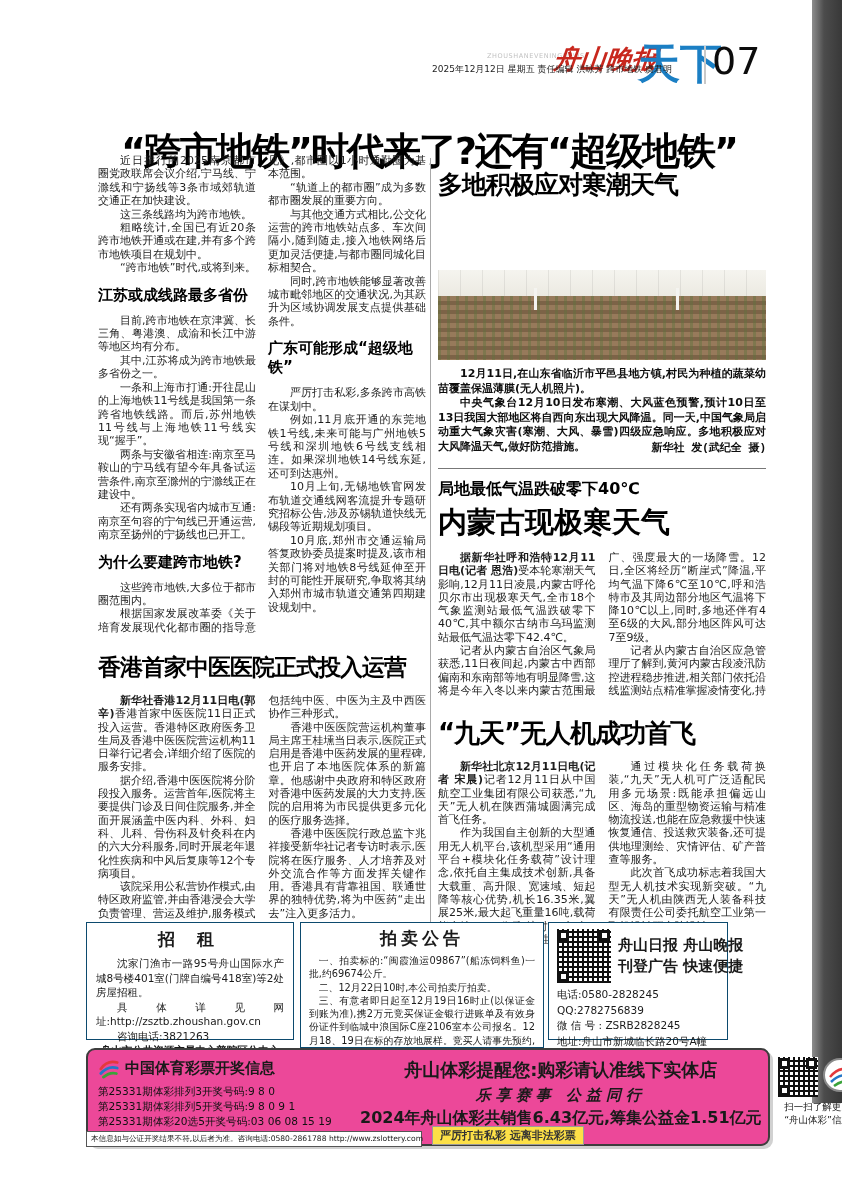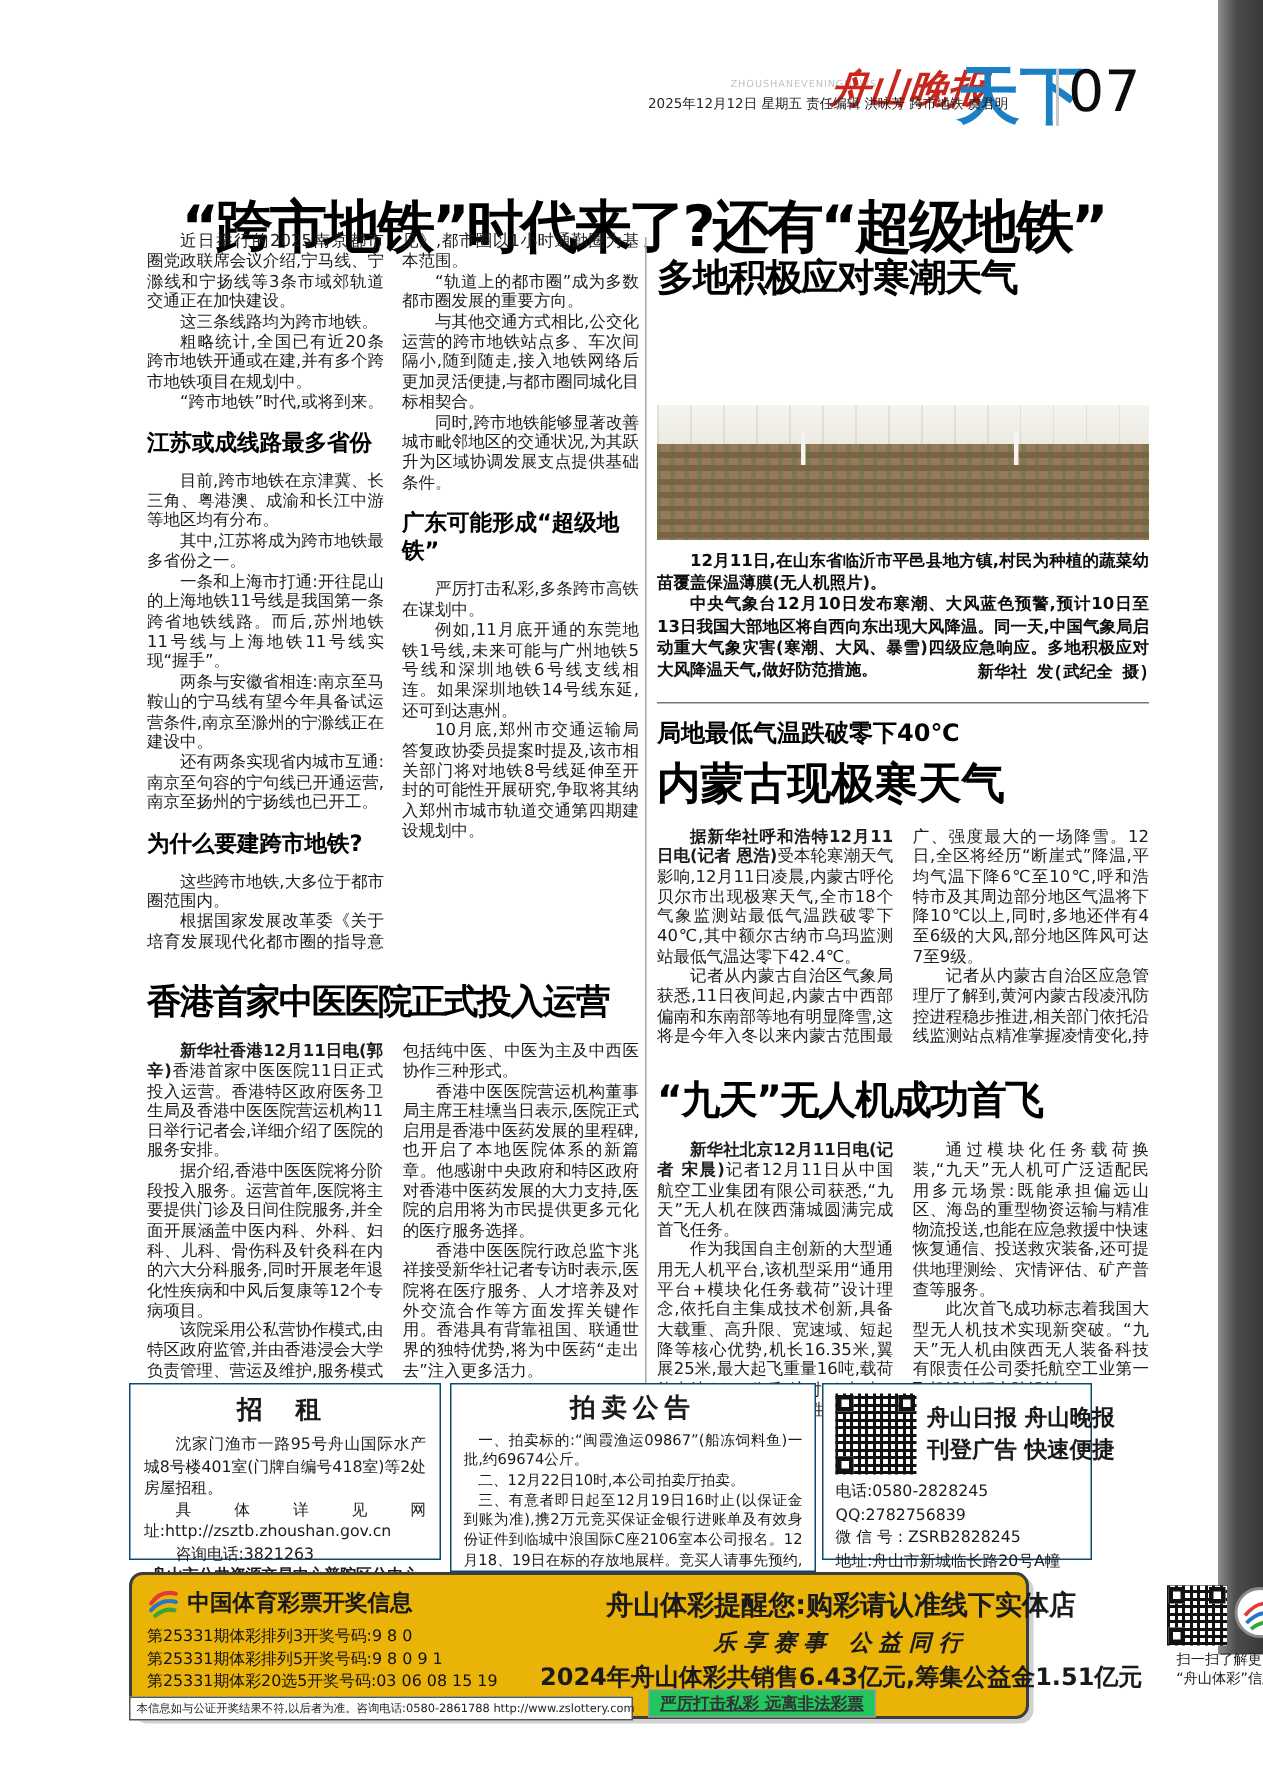--- a/index.html
+++ b/index.html
@@ -71,39 +71,39 @@
   .ad-media .top{display:flex;align-items:center;gap:7px;margin-bottom:4px;}
   .qr{position:relative;background:
        repeating-linear-gradient(0deg,#111 0 2px,transparent 2px 5px),
        repeating-linear-gradient(90deg,#111 0 2px,#fff 2px 5px);}
   .qr i{position:absolute;width:11px;height:11px;background:#fff;border:3px solid #111;box-sizing:border-box;}
   .qr i.c1{top:1px;left:1px}.qr i.c2{top:1px;right:1px}.qr i.c3{bottom:1px;left:1px}
   .qr-big{width:54px;height:54px;flex:0 0 54px;}
   .ad-media .ttl{font-size:15px;font-weight:900;line-height:21px;white-space:nowrap;}
   .ad-media .contact{font-size:10.5px;line-height:15.5px;}
   
-  .lot-box{left:86px;top:1048px;width:600px;height:98px;border:2px solid #3d3d3d;
+  .lot-box{left:86px;top:1048px;width:684px;height:98px;border:2px solid #3d3d3d;
        border-radius:9px;box-sizing:border-box;padding:7px 10px 4px;display:flex;
-       background:#eab308;box-shadow:3px 3px 0 rgba(0,0,0,.18);}
+       background:#ec4899;box-shadow:3px 3px 0 rgba(0,0,0,.18);}
   .lot-left{width:262px;flex:0 0 262px;}
   .lot-title{display:flex;align-items:center;gap:5px;font-size:15px;font-weight:900;margin-bottom:5px;}
   .lot-res{font-size:10.6px;line-height:14.8px;color:#111;}
   .lot-center{flex:1;text-align:center;}
   .lot-remind{font-size:18px;font-weight:900;white-space:nowrap;margin-top:1px;}
   .lot-slogan{font-size:15px;font-weight:bold;font-style:italic;letter-spacing:5px;
        font-family:"DejaVu Serif",serif;margin:4px 0 3px;}
   .lot-sales{font-size:16px;font-weight:900;white-space:nowrap;}
   .lot-right{width:112px;flex:0 0 112px;text-align:center;}
   .lot-qr-row{display:flex;gap:4px;justify-content:center;align-items:flex-start;}
   .qr-small{width:40px;height:40px;}
   .lot-note{font-size:9.5px;line-height:12.5px;margin-top:4px;color:#222;}
   .lot-fine{left:86px;top:1131px;width:336px;border:1px solid #555;background:#fff;
        font-size:7.6px;padding:2px 4px;color:#222;white-space:nowrap;box-sizing:border-box;}
   .lot-warn{left:432px;top:1126px;font-size:11px;font-weight:bold;color:#333;
-       background:#22c55e;border:1px solid #9a9a9a;padding:1px 7px;text-decoration:underline;}
+       background:#fde047;border:1px solid #9a9a9a;padding:1px 7px;}
 </style>
 </head>
 <body>
 
 <div class="abs edge-strip"></div>
 
 <header>
   <div class="abs mast-en">ZHOUSHANEVENINGNEWS</div>
   <div class="abs mast-cn">舟山晚报</div>
   <div class="abs sec-title">天下</div>
@@ -127,20 +127,21 @@
   <p>还有两条实现省内城市互通:南京至句容的宁句线已开通运营,南京至扬州的宁扬线也已开工。</p>
   <h3>为什么要建跨市地铁?</h3>
   <p>这些跨市地铁,大多位于都市圈范围内。</p>
   <p>根据国家发展改革委《关于培育发展现代化都市圈的指导意见》,都市圈以1小时通勤圈为基本范围。</p>
   <p>“轨道上的都市圈”成为多数都市圈发展的重要方向。</p>
   <p>与其他交通方式相比,公交化运营的跨市地铁站点多、车次间隔小,随到随走,接入地铁网络后更加灵活便捷,与都市圈同城化目标相契合。</p>
   <p>同时,跨市地铁能够显著改善城市毗邻地区的交通状况,为其跃升为区域协调发展支点提供基础条件。</p>
   <h3>广东可能形成“超级地铁”</h3>
   <p>严厉打击私彩,多条跨市高铁在谋划中。</p>
   <p>例如,11月底开通的东莞地铁1号线,未来可能与广州地铁5号线和深圳地铁6号线支线相连。如果深圳地铁14号线东延,还可到达惠州。</p>
+  <p>10月上旬,无锡地铁官网发布轨道交通线网客流提升专题研究招标公告,涉及苏锡轨道快线无锡段等近期规划项目。</p>
   <p>10月底,郑州市交通运输局答复政协委员提案时提及,该市相关部门将对地铁8号线延伸至开封的可能性开展研究,争取将其纳入郑州市城市轨道交通第四期建设规划中。</p>
 
 </div>
 
 <div class="abs vrule"></div>
 
 <section class="abs right-col">
   <h2 class="cold-hl">多地积极应对寒潮天气</h2>
 
   <div class="photo">

